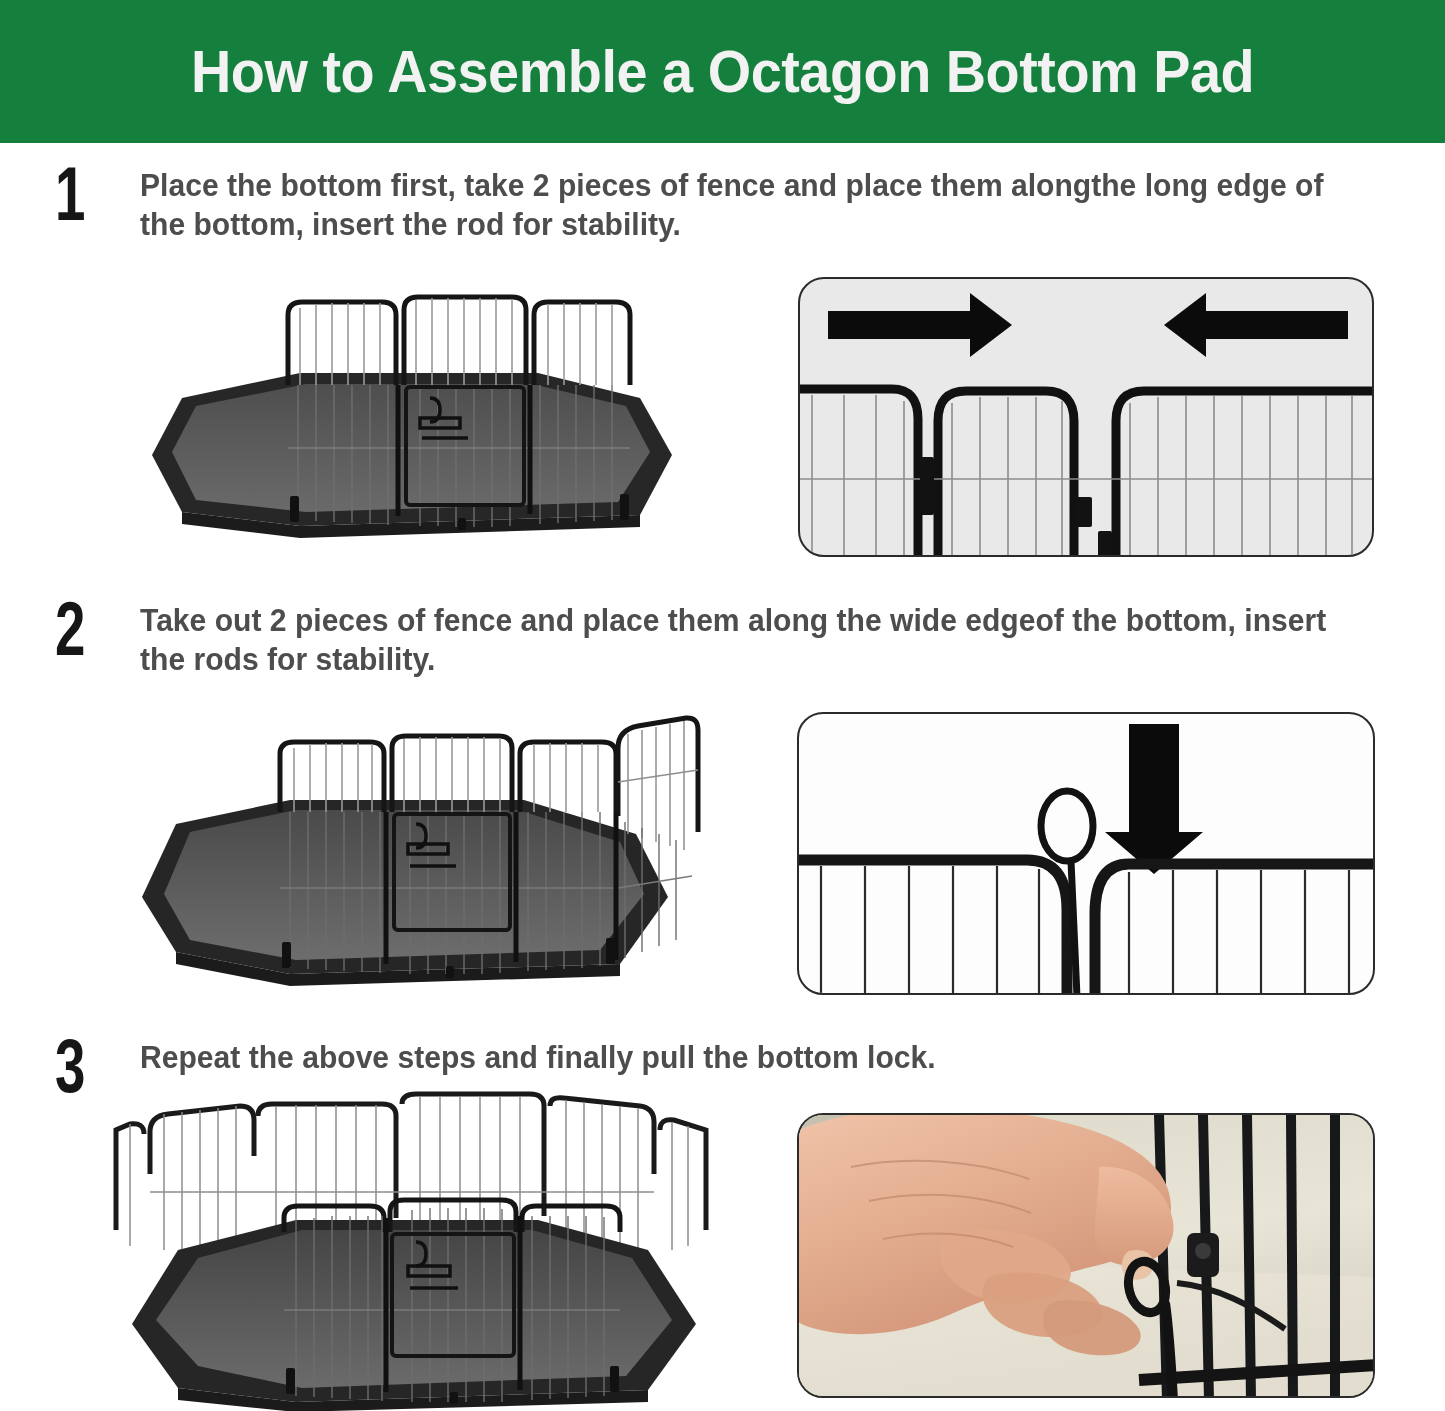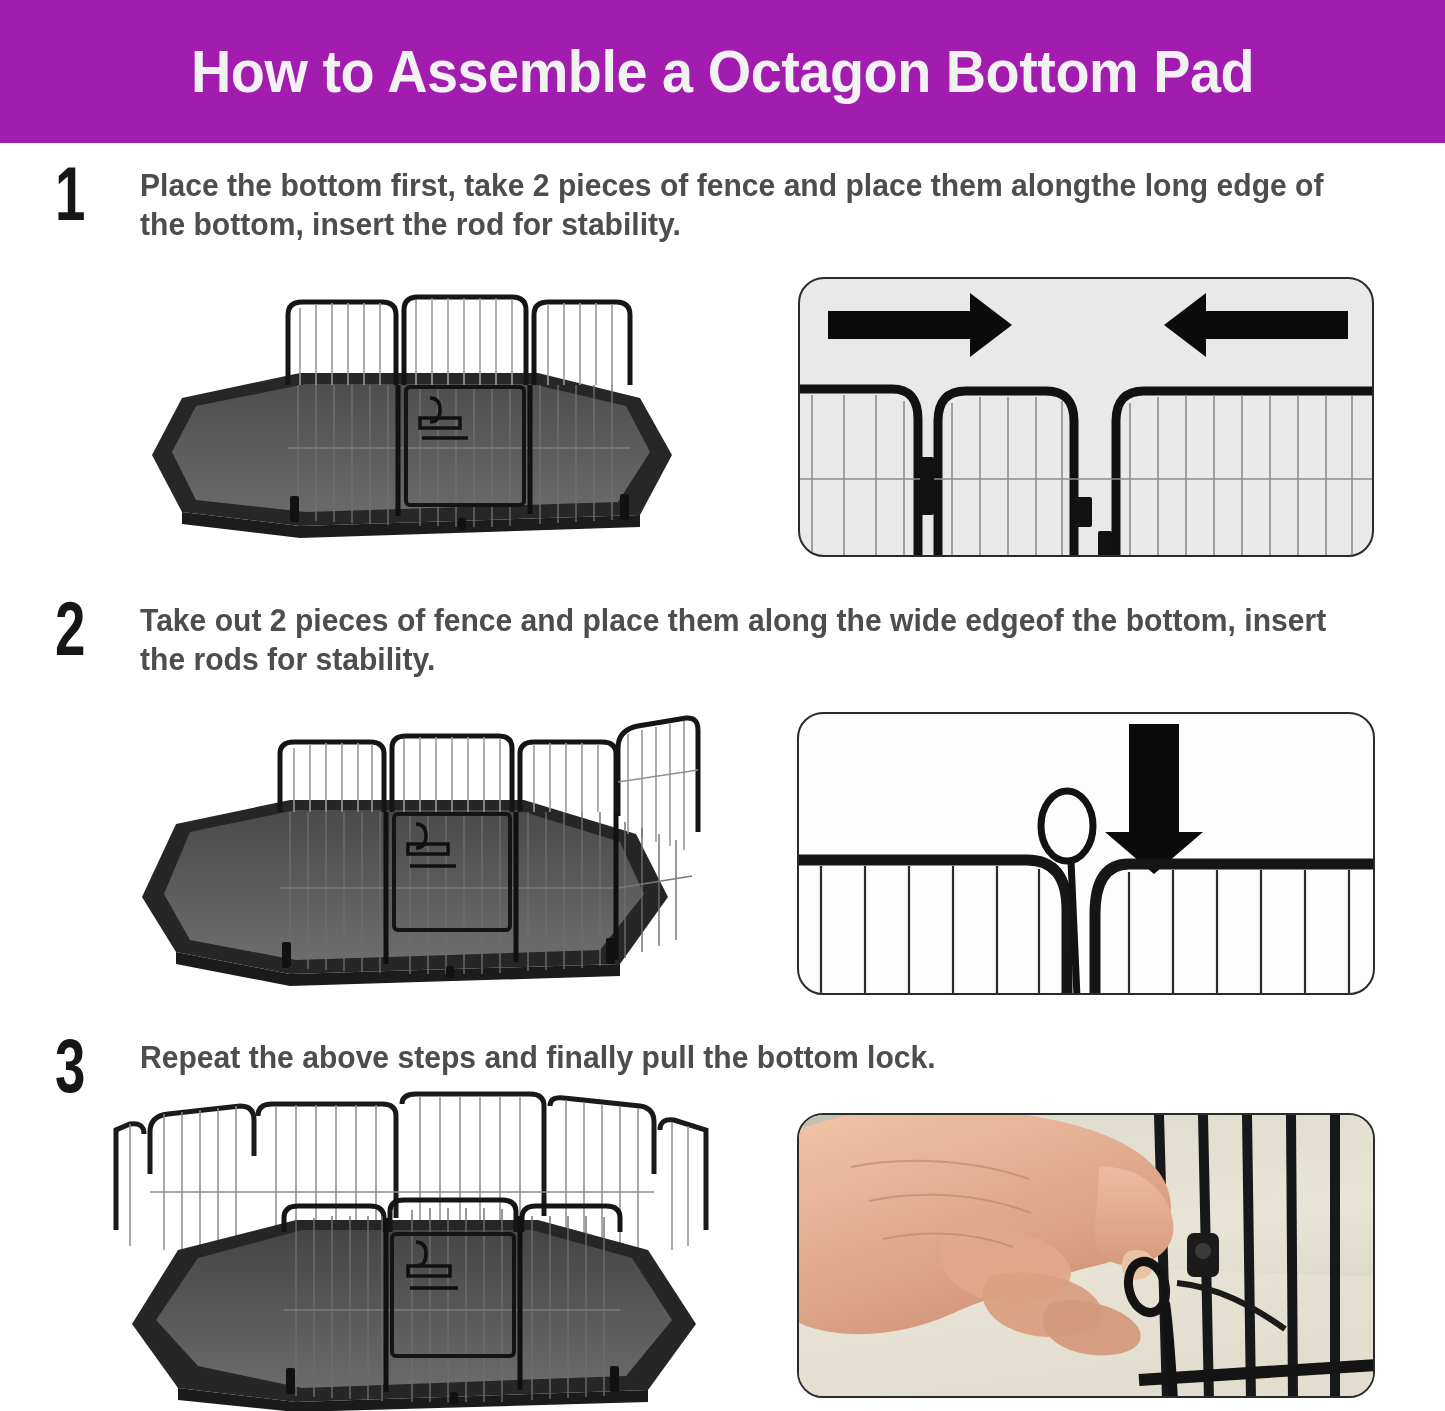--- a/index.html
+++ b/index.html
@@ -7,21 +7,21 @@
     width:1445px;height:1411px;
     background:#ffffff;
     font-family:"Liberation Sans Narrow","Liberation Sans",sans-serif;
     overflow:hidden;
     position:relative;
   }
 
   
   .banner{
     position:absolute;left:0;top:0;width:1445px;height:143px;
-    background:#a21caf;
+    background:#15803d;
     display:flex;align-items:center;justify-content:center;
   }
   .banner-title{
     color:#f2f2f2;
     font-size:60px;font-weight:bold;
     letter-spacing:-0.5px;
     transform:scaleX(0.93);
     white-space:nowrap;
   }
 

